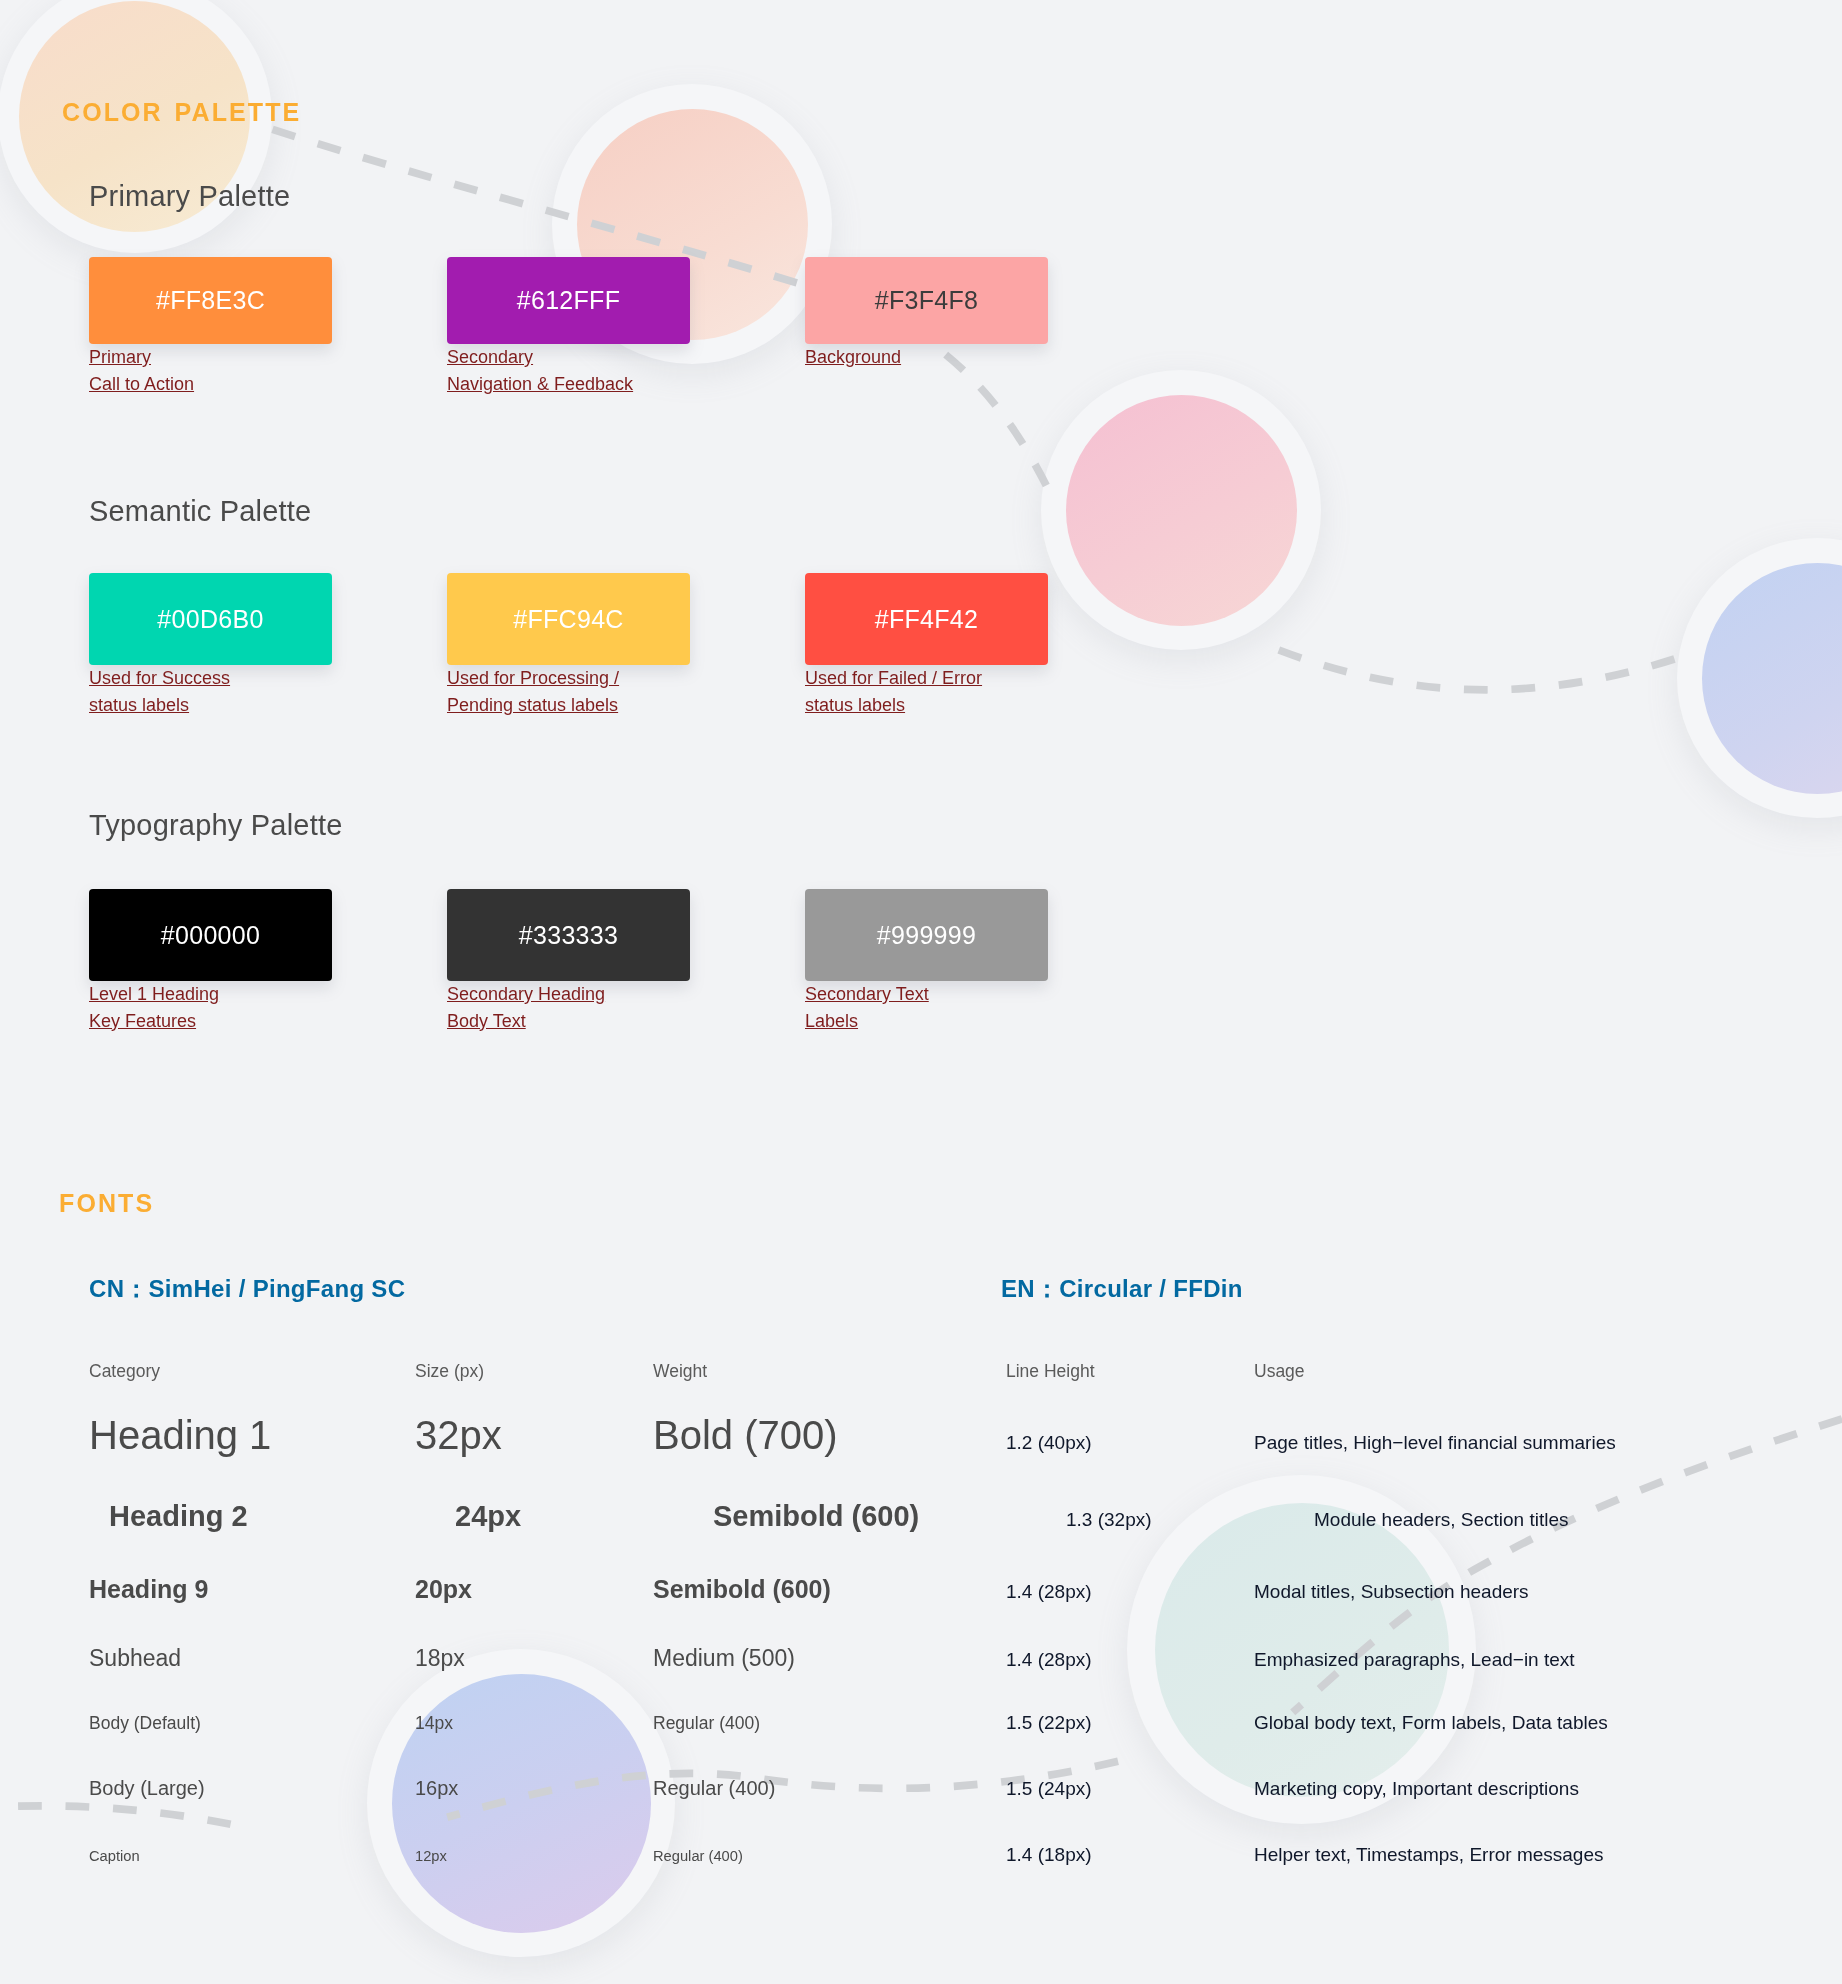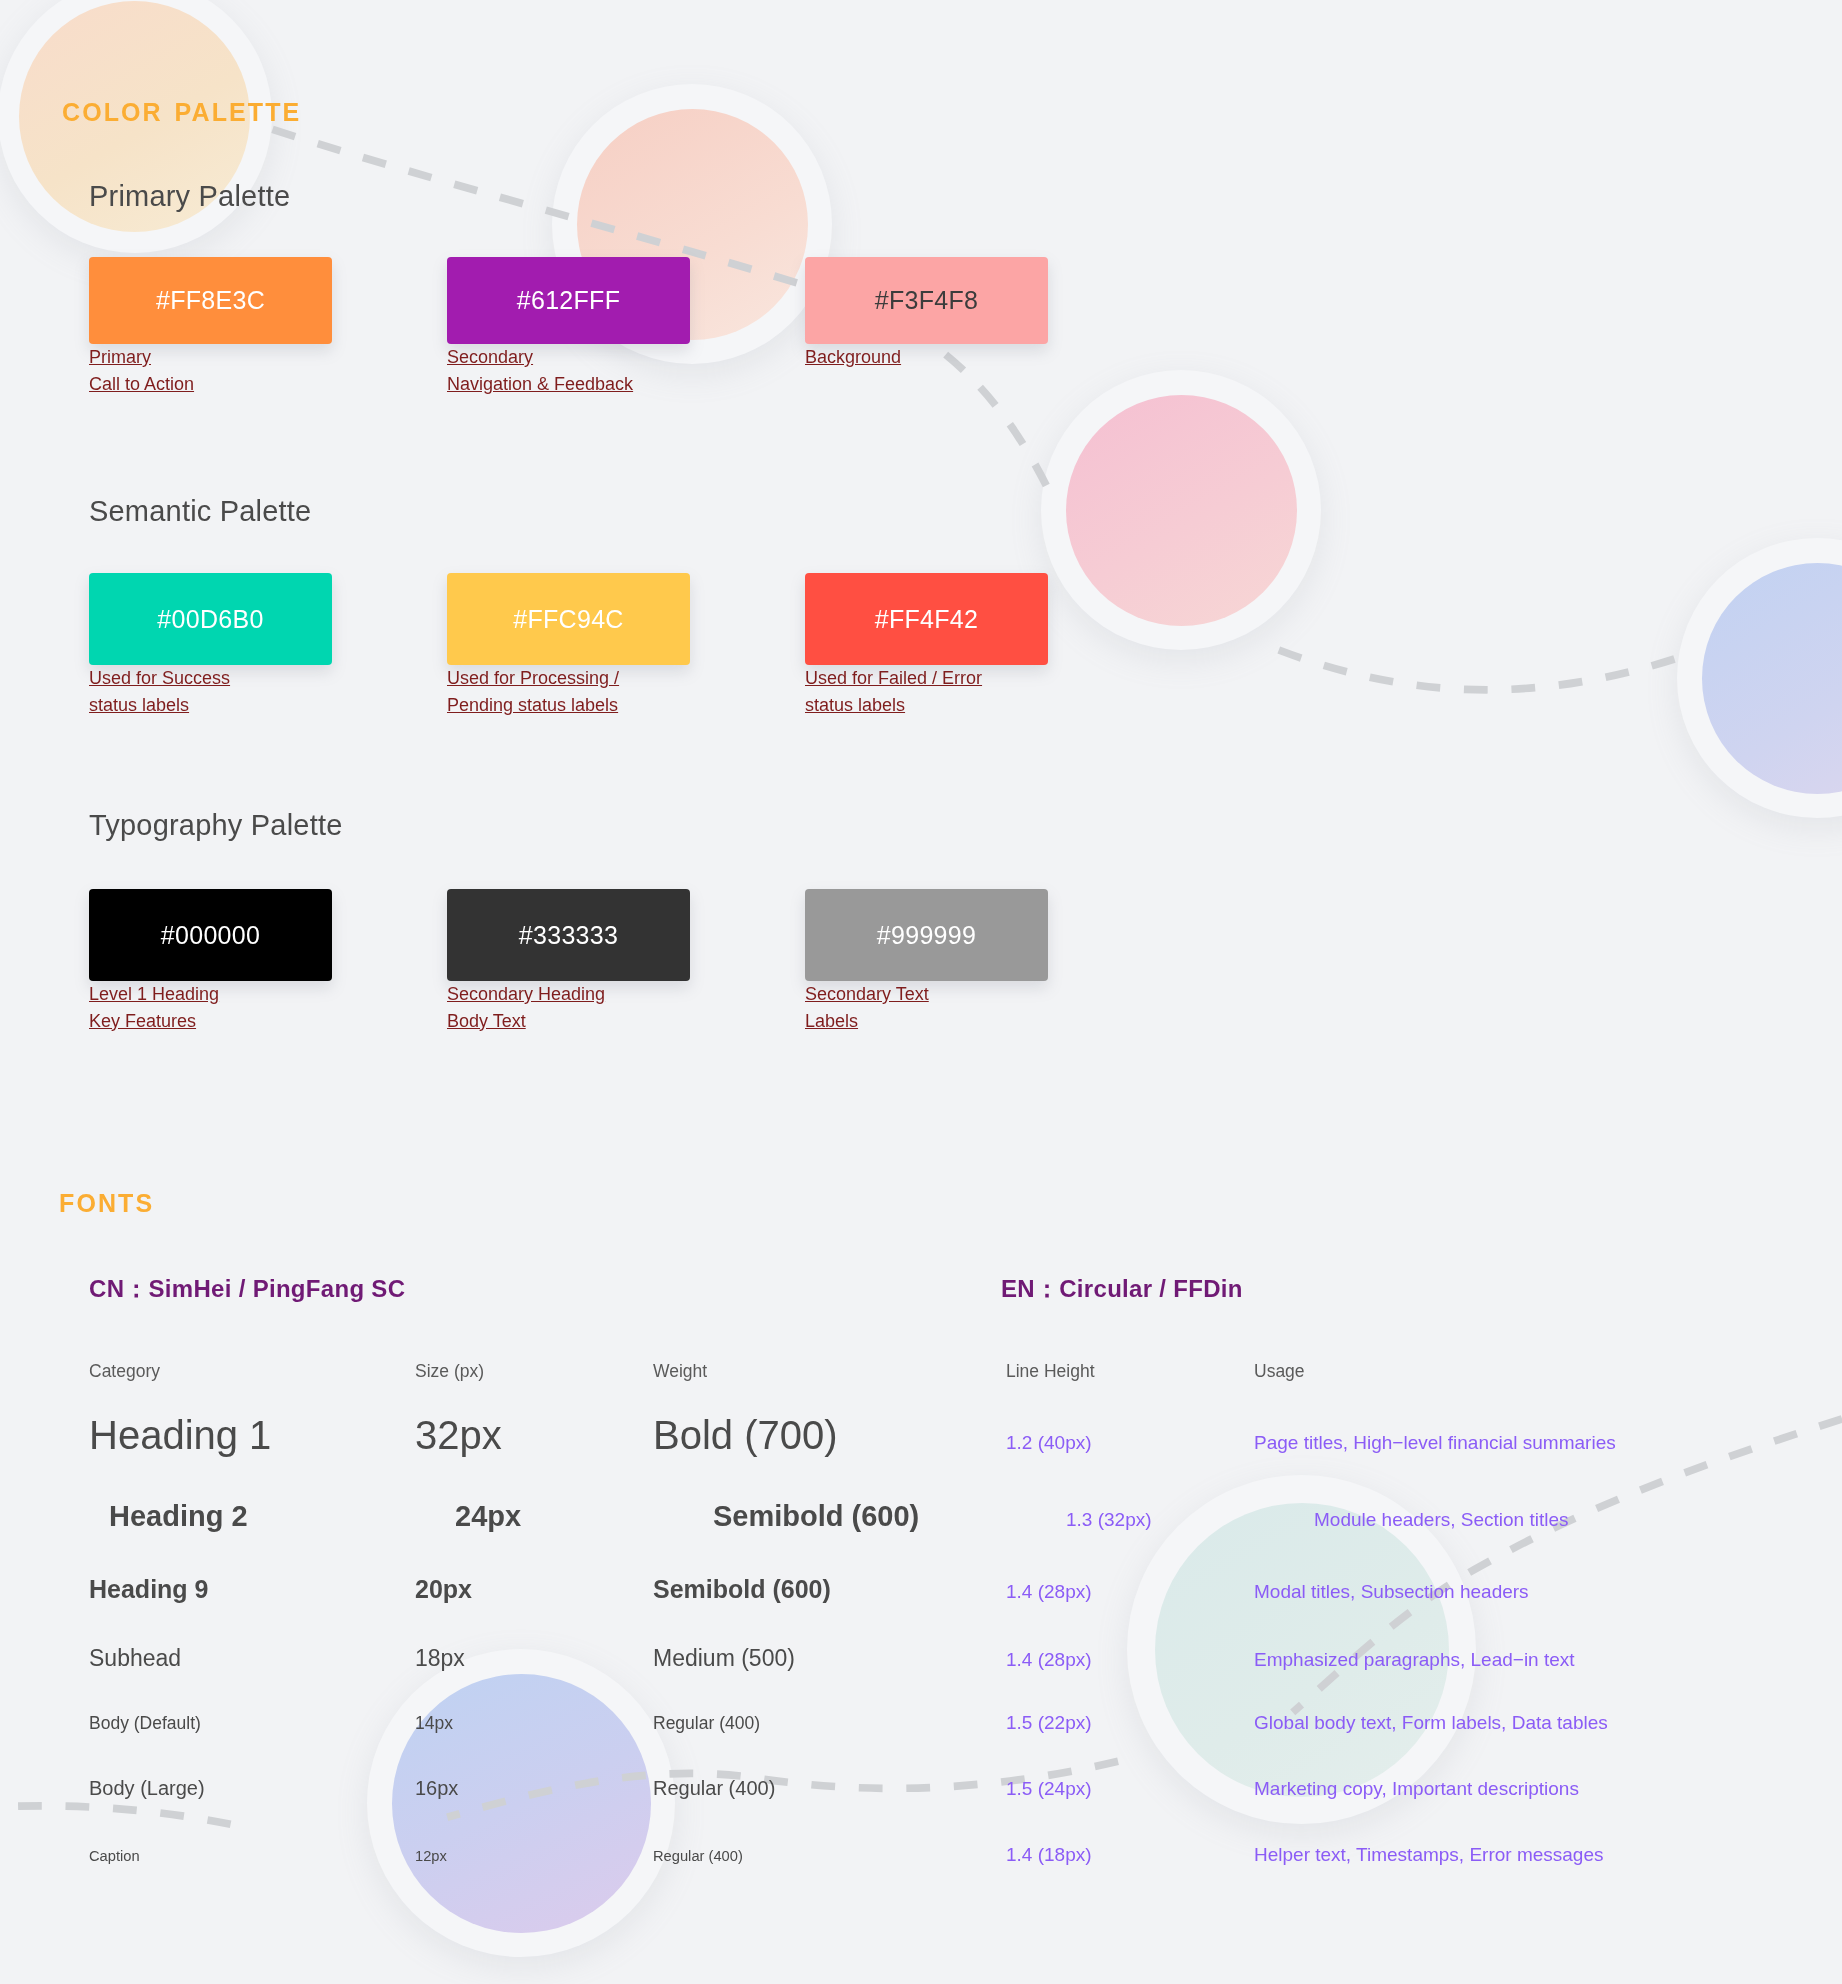--- a/index.html
+++ b/index.html
@@ -127,21 +127,21 @@
     color: #7f1d1d;
     white-space: pre-line;
     text-decoration: underline;
   }
 
   
   .font-family-label {
     position: absolute;
     font-size: 24px;
     font-weight: 700;
-    color: #701a75;
+    color: #0369a1;
     letter-spacing: 0.3px;
   }
   #font-cn { left: 89px; top: 1273px; }
   #font-en { left: 1001px; top: 1273px; }
 
   .type-table { position: absolute; left: 89px; top: 1361px; width: 1698px; }
 
   .type-row {
     display: flex;
     align-items: baseline;
@@ -170,21 +170,21 @@
   .r-sub { height: 67px; }
   .r-sub .col-category, .r-sub .col-size, .r-sub .col-weight { font-size: 23px; font-weight: 500; }
   .r-bd { height: 65px; }
   .r-bd .col-category, .r-bd .col-size, .r-bd .col-weight { font-size: 17.5px; }
   .r-bl { height: 67px; }
   .r-bl .col-category, .r-bl .col-size, .r-bl .col-weight { font-size: 20px; }
   .r-cap { height: 63px; }
   .r-cap .col-category, .r-cap .col-size, .r-cap .col-weight { font-size: 14.7px; }
 
   .type-body-row .col-lineheight,
-  .type-body-row .col-usage { font-size: 19px; color: #8b5cf6; }
+  .type-body-row .col-usage { font-size: 19px; color: #0f172a; }
 </style>
 </head>
 <body>
 
 <div class="decor-layer">
   <div class="bubble bubble-peach">
       <div class="core"></div>
     </div>
   <div class="bubble bubble-blush">
       <div class="core"></div>

